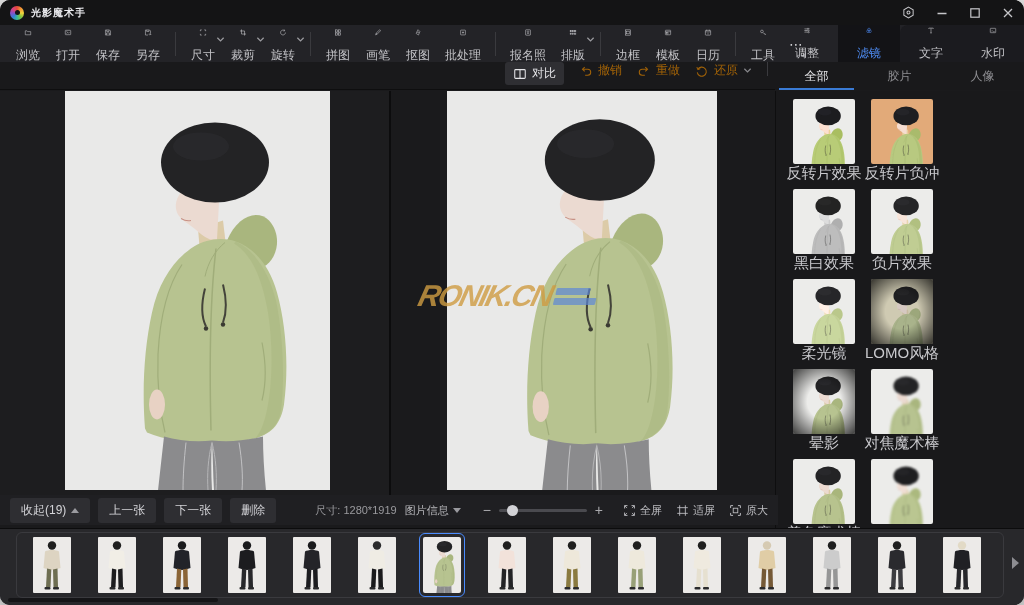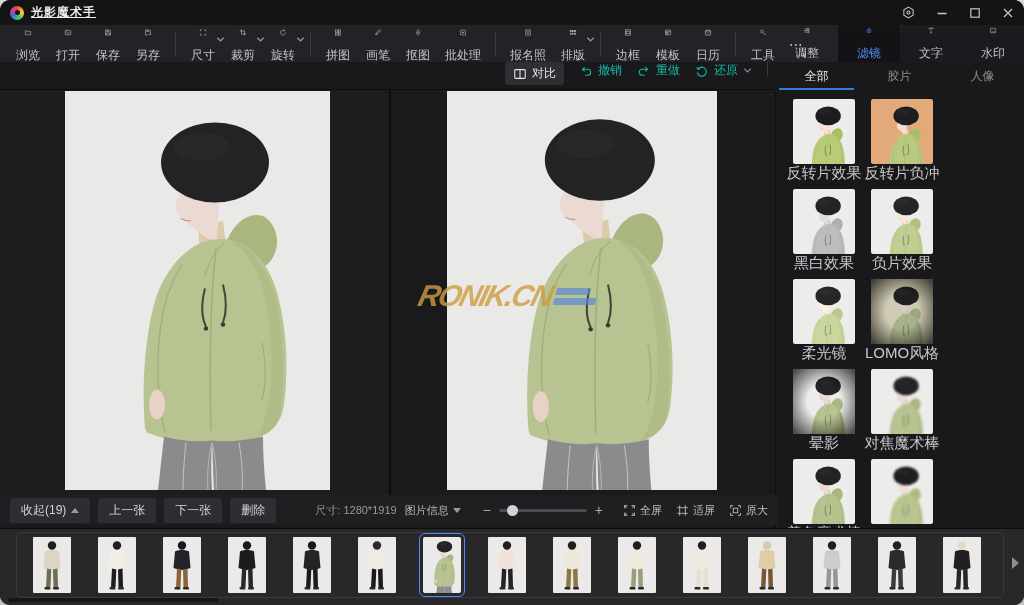--- a/index.html
+++ b/index.html
@@ -4,21 +4,21 @@
 <style>
   html,body{margin:0;padding:0;background:#e9e9e9;font-family:"Liberation Sans","DejaVu Sans",sans-serif;}
   *{box-sizing:border-box;-webkit-user-select:none;user-select:none;}
   svg{display:block;}
   .app{position:relative;width:1024px;height:605px;background:#1a1a1c;border-radius:10px;overflow:hidden;box-shadow:0 6px 24px rgba(0,0,0,.45);}
 
   
   .titlebar{position:absolute;left:0;top:0;width:100%;height:25px;background:#141415;display:flex;align-items:center;padding:0 10px;}
   .logo{width:14px;height:14px;border-radius:50%;background:conic-gradient(#e5493a,#f19a37,#f3d43c,#7fc241,#35b99a,#3a7bd5,#8a4fc8,#d8427f,#e5493a);margin-right:7px;position:relative;}
   .logo::after{content:"";position:absolute;left:4.5px;top:4.5px;width:5px;height:5px;border-radius:50%;background:#141415;}
-  .apptitle{font-size:12px;font-weight:bold;color:#e9e9ec;letter-spacing:1px;text-decoration:underline;}
+  .apptitle{font-size:10px;font-weight:bold;color:#e9e9ec;letter-spacing:1px;}
   .winctrls{margin-left:auto;display:flex;align-items:center;gap:20px;color:#c6c6ca;}
   .winbtn{width:13px;height:13px;display:flex;align-items:center;justify-content:center;cursor:pointer;}
 
   
   .toolbar{position:absolute;left:0;top:25px;width:100%;height:37px;background:#232327;display:flex;align-items:stretch;}
   .tb-left{display:flex;align-items:center;padding-left:8px;}
   .tbtn{position:relative;min-width:40px;padding:2px 7px 0 7px;height:34px;display:flex;flex-direction:column;align-items:center;justify-content:center;gap:2px;color:#cbcbcf;cursor:pointer;border-radius:4px;}
   .tbtn .tlabel{font-size:12px;color:#c3c3c7;white-space:nowrap;line-height:11px;margin-top:12px;}
   .tbtn .ic{width:16px;height:16px;color:#cfcfd3;}
   .tbtn .chev{position:absolute;top:9px;right:-2px;width:9px;height:7px;color:#9a9a9f;}
@@ -27,21 +27,21 @@
   .more-dots .corner{position:absolute;right:3px;bottom:4px;width:0;height:0;border-left:5px solid transparent;border-bottom:5px solid #8e8e93;}
   .tb-right{position:absolute;right:0;top:0;height:37px;display:flex;align-items:stretch;}
   .tb-right .tbtn{min-width:62px;border-radius:0;}
   .block-filter{background:#131316;}
   .block-filter .tbtn .tlabel,.block-filter .tbtn .ic{color:#4f8df5;}
   .block-textwm{background:#1b1b1f;display:flex;border-top-left-radius:8px;}
 
   
   .actionbar{position:absolute;left:0;top:62px;width:100%;height:28px;background:#19191b;border-bottom:1px solid #0e0e0f;}
   .ab-left{position:absolute;left:505px;top:0;height:28px;display:flex;align-items:flex-start;gap:15px;}
-  .ab-item{display:flex;align-items:center;gap:5px;font-size:12px;color:#14b8a6;cursor:pointer;white-space:nowrap;}
+  .ab-item{display:flex;align-items:center;gap:5px;font-size:12px;color:#a16207;cursor:pointer;white-space:nowrap;}
   .ab-item .ic{width:14px;height:14px;}
   .ab-item.active{background:#2f2f33;color:#e6e6e9;border-radius:3px;padding:3px 8px;}
   .ab-sep{width:1px;height:14px;background:#3a3a3e;}
   .ab-item .chev{width:9px;height:7px;color:#87878b;}
   .saveact{color:#b9b9be;}
   .ab-tabs{position:absolute;right:0;top:0;width:249px;height:28px;display:flex;background:#19191b;}
   .tab{flex:1;display:flex;align-items:center;justify-content:center;font-size:12px;color:#8d8d91;cursor:pointer;position:relative;}
   .tab.active{color:#ececef;}
   .tab.active::after{content:"";position:absolute;left:4px;right:4px;bottom:0;height:2px;background:#3a7bd5;}
 

